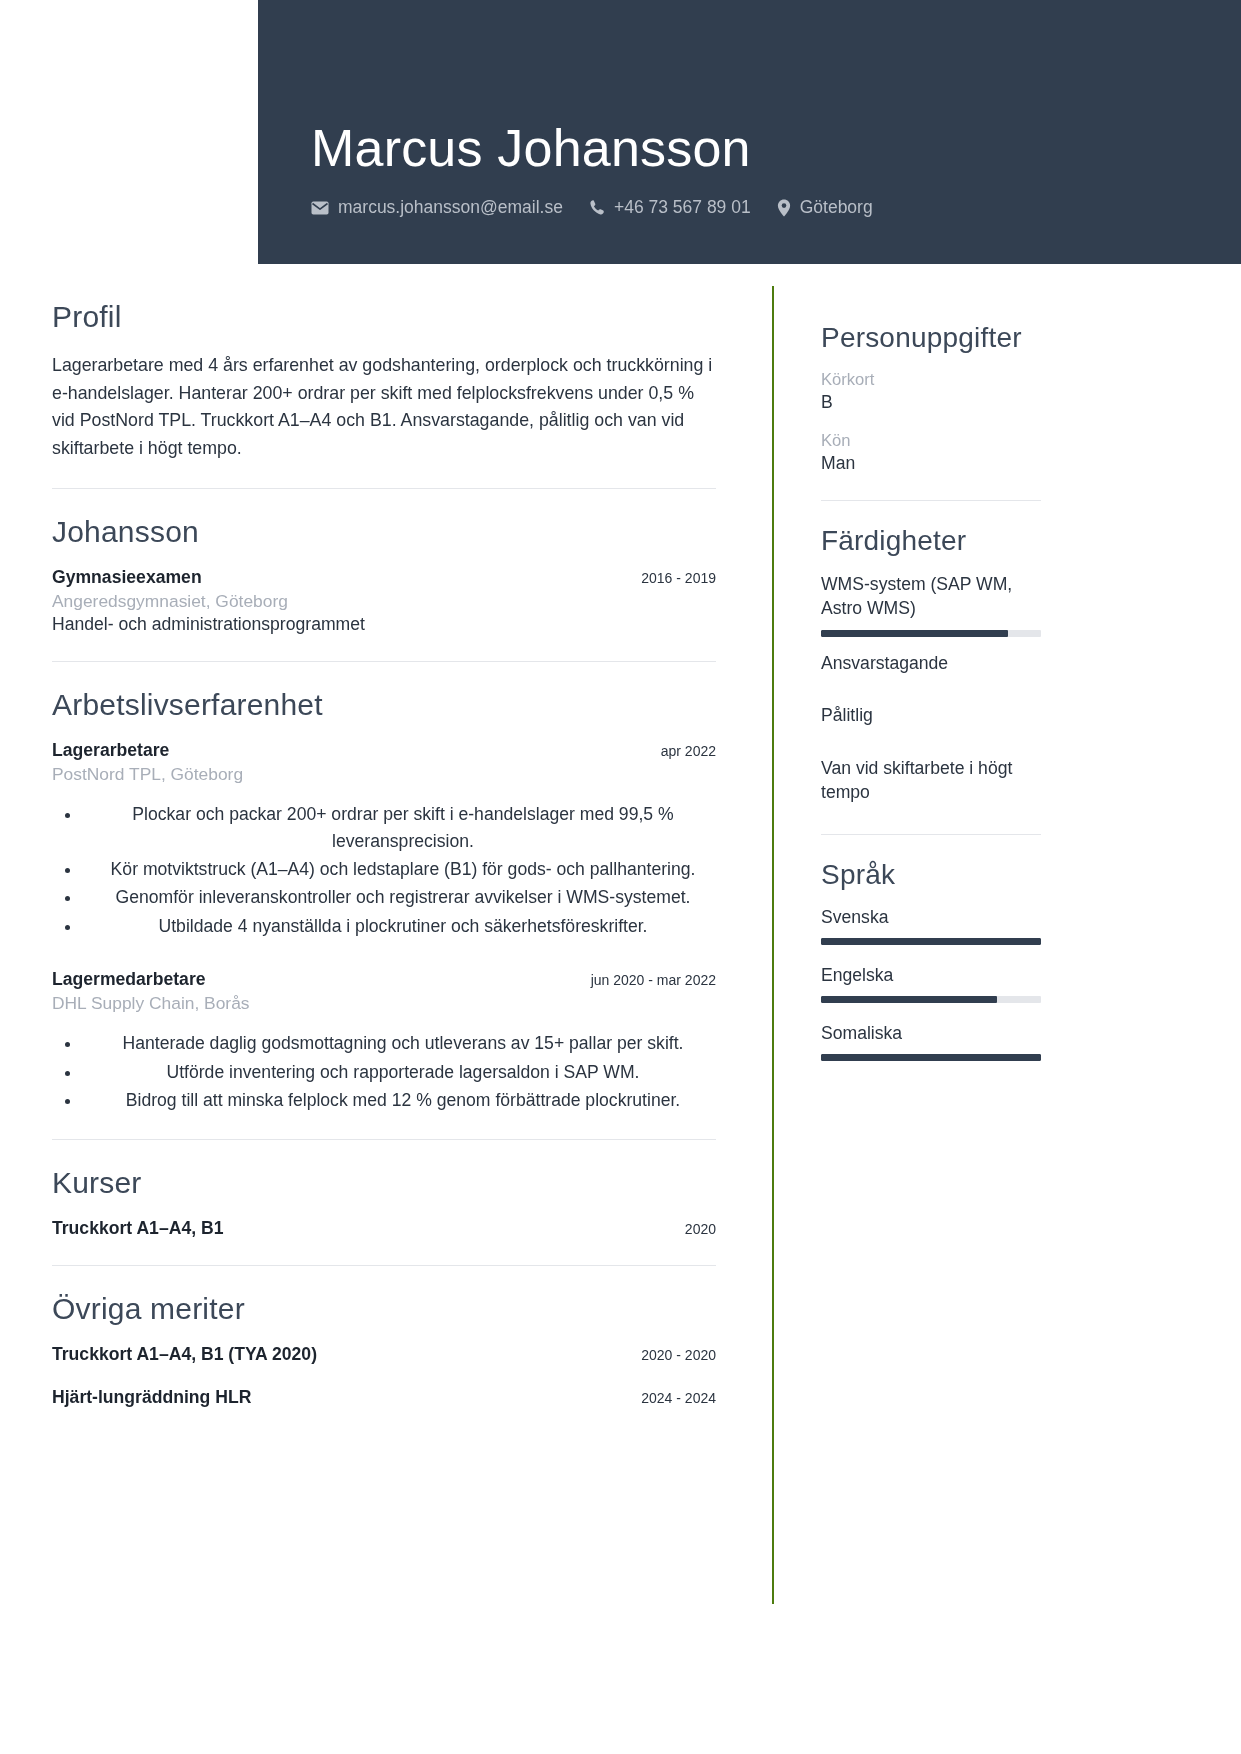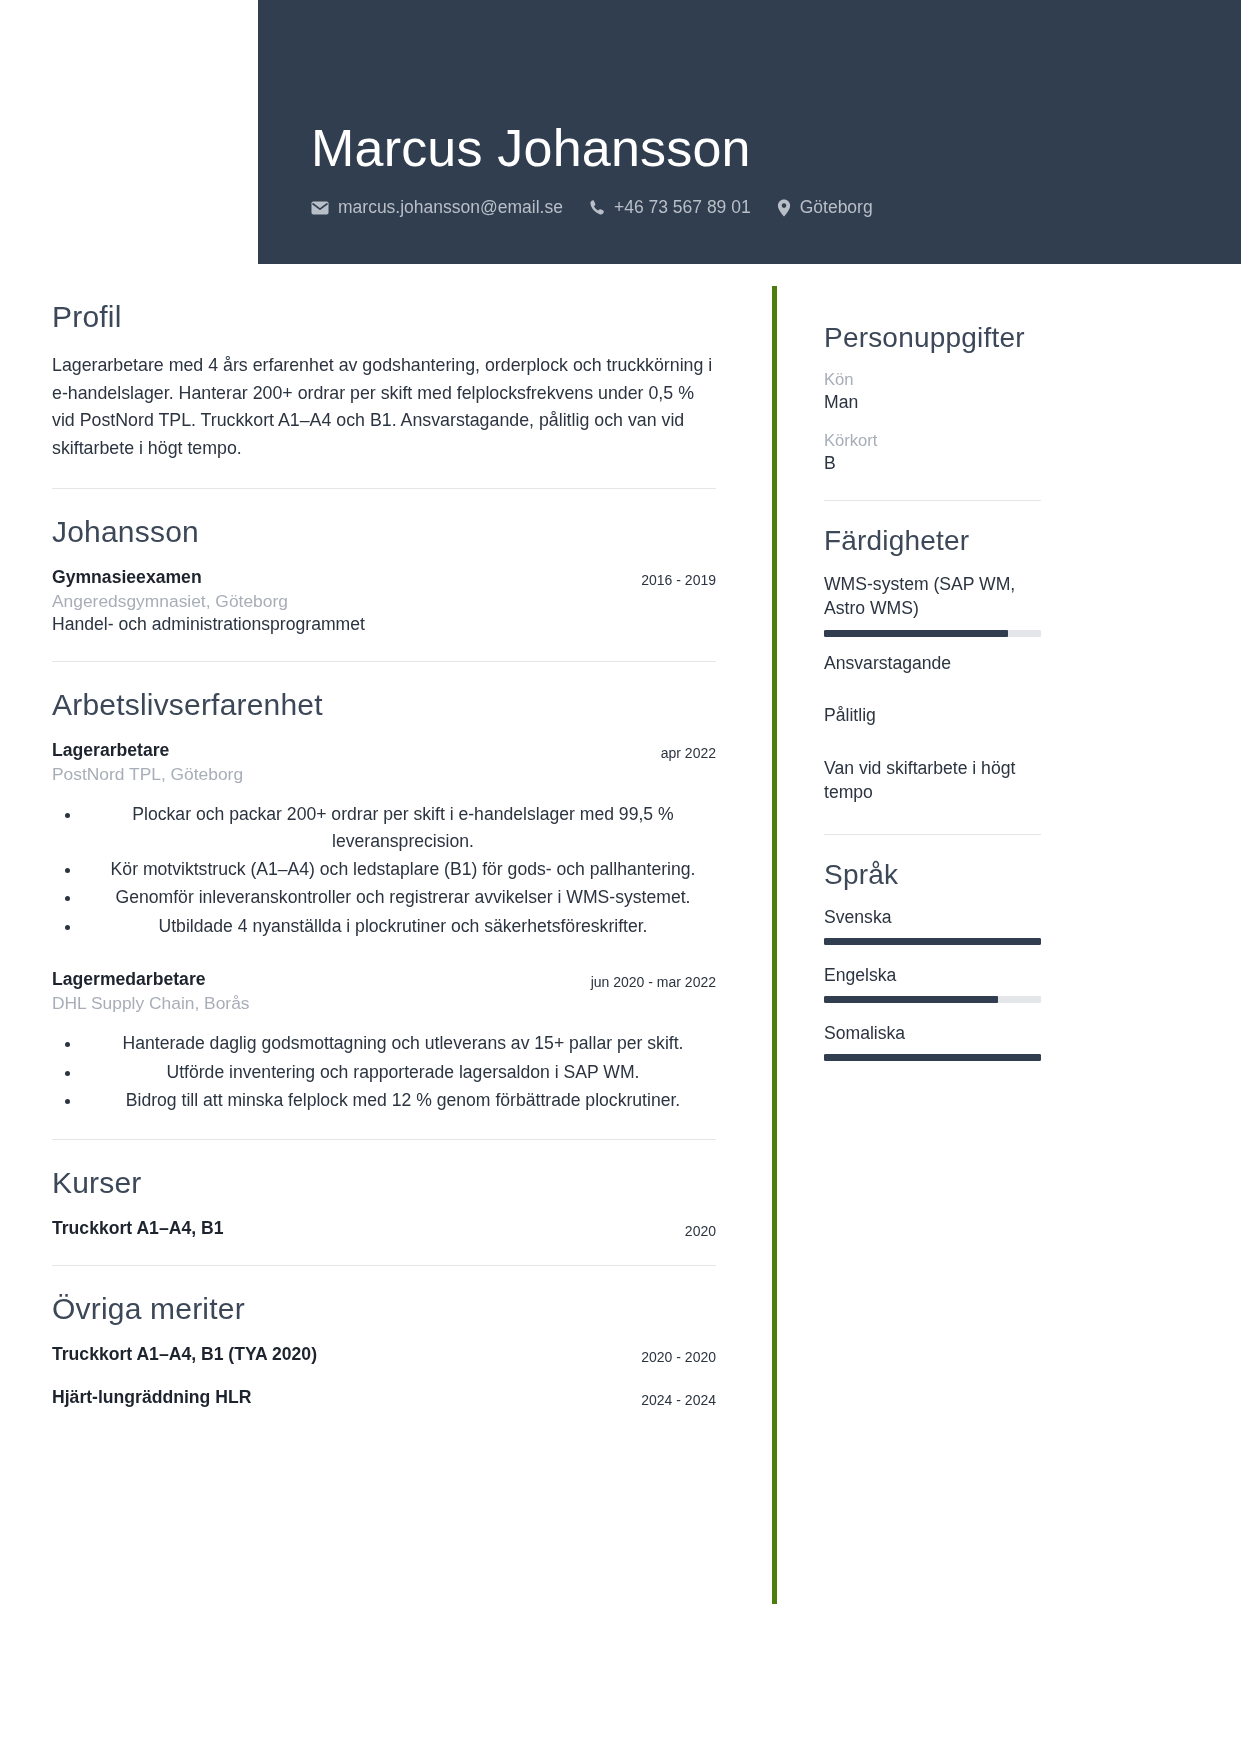--- a/index.html
+++ b/index.html
@@ -46,21 +46,21 @@
     left: 0; top: 264px; right: 0; bottom: 0;
     display: flex;
   }
   .col-left {
     width: 772px;
     padding: 36px 56px 0 52px;
   }
   .col-right {
     flex: 1;
     padding: 36px 200px 0 47px;
-    border-left: 5px solid #4d7c0f;
+    border-left: 2px solid #4d7c0f;
     margin-top: 22px;
     margin-bottom: 150px;
   }
 
   
   h2.section-title {
     font-size: 30px;
     font-weight: 300;
     color: #3c4858;
     letter-spacing: 0.2px;
@@ -79,21 +79,21 @@
     line-height: 1.55;
     color: #2b3440;
     font-weight: 400;
   }
 
   
   .entry { margin-bottom: 4px; }
   .entry-head {
     display: flex;
     justify-content: space-between;
-    align-items: flex-end;
+    align-items: center;
     gap: 16px;
   }
   .entry-title {
     font-size: 17.6px;
     font-weight: 700;
     color: #1d242e;
   }
   .entry-date {
     font-size: 14px;
     font-weight: 400;
@@ -289,26 +289,26 @@
         </div>
       </section>
 
     </div>
 
     <div class="col-right">
 
       <section>
         <h2 class="section-title">Personuppgifter</h2>
         <div class="pd-item">
+          <div class="pd-label">Körkort</div>
+          <div class="pd-value">B</div>
+        </div>
+        <div class="pd-item">
           <div class="pd-label">Kön</div>
           <div class="pd-value">Man</div>
-        </div>
-        <div class="pd-item">
-          <div class="pd-label">Körkort</div>
-          <div class="pd-value">B</div>
         </div>
       </section>
 
       <div class="divider-r"></div>
 
       <section>
         <h2 class="section-title">Färdigheter</h2>
 
         <div class="skill">
           <div class="skill-name">WMS-system (SAP WM, Astro WMS)</div>

